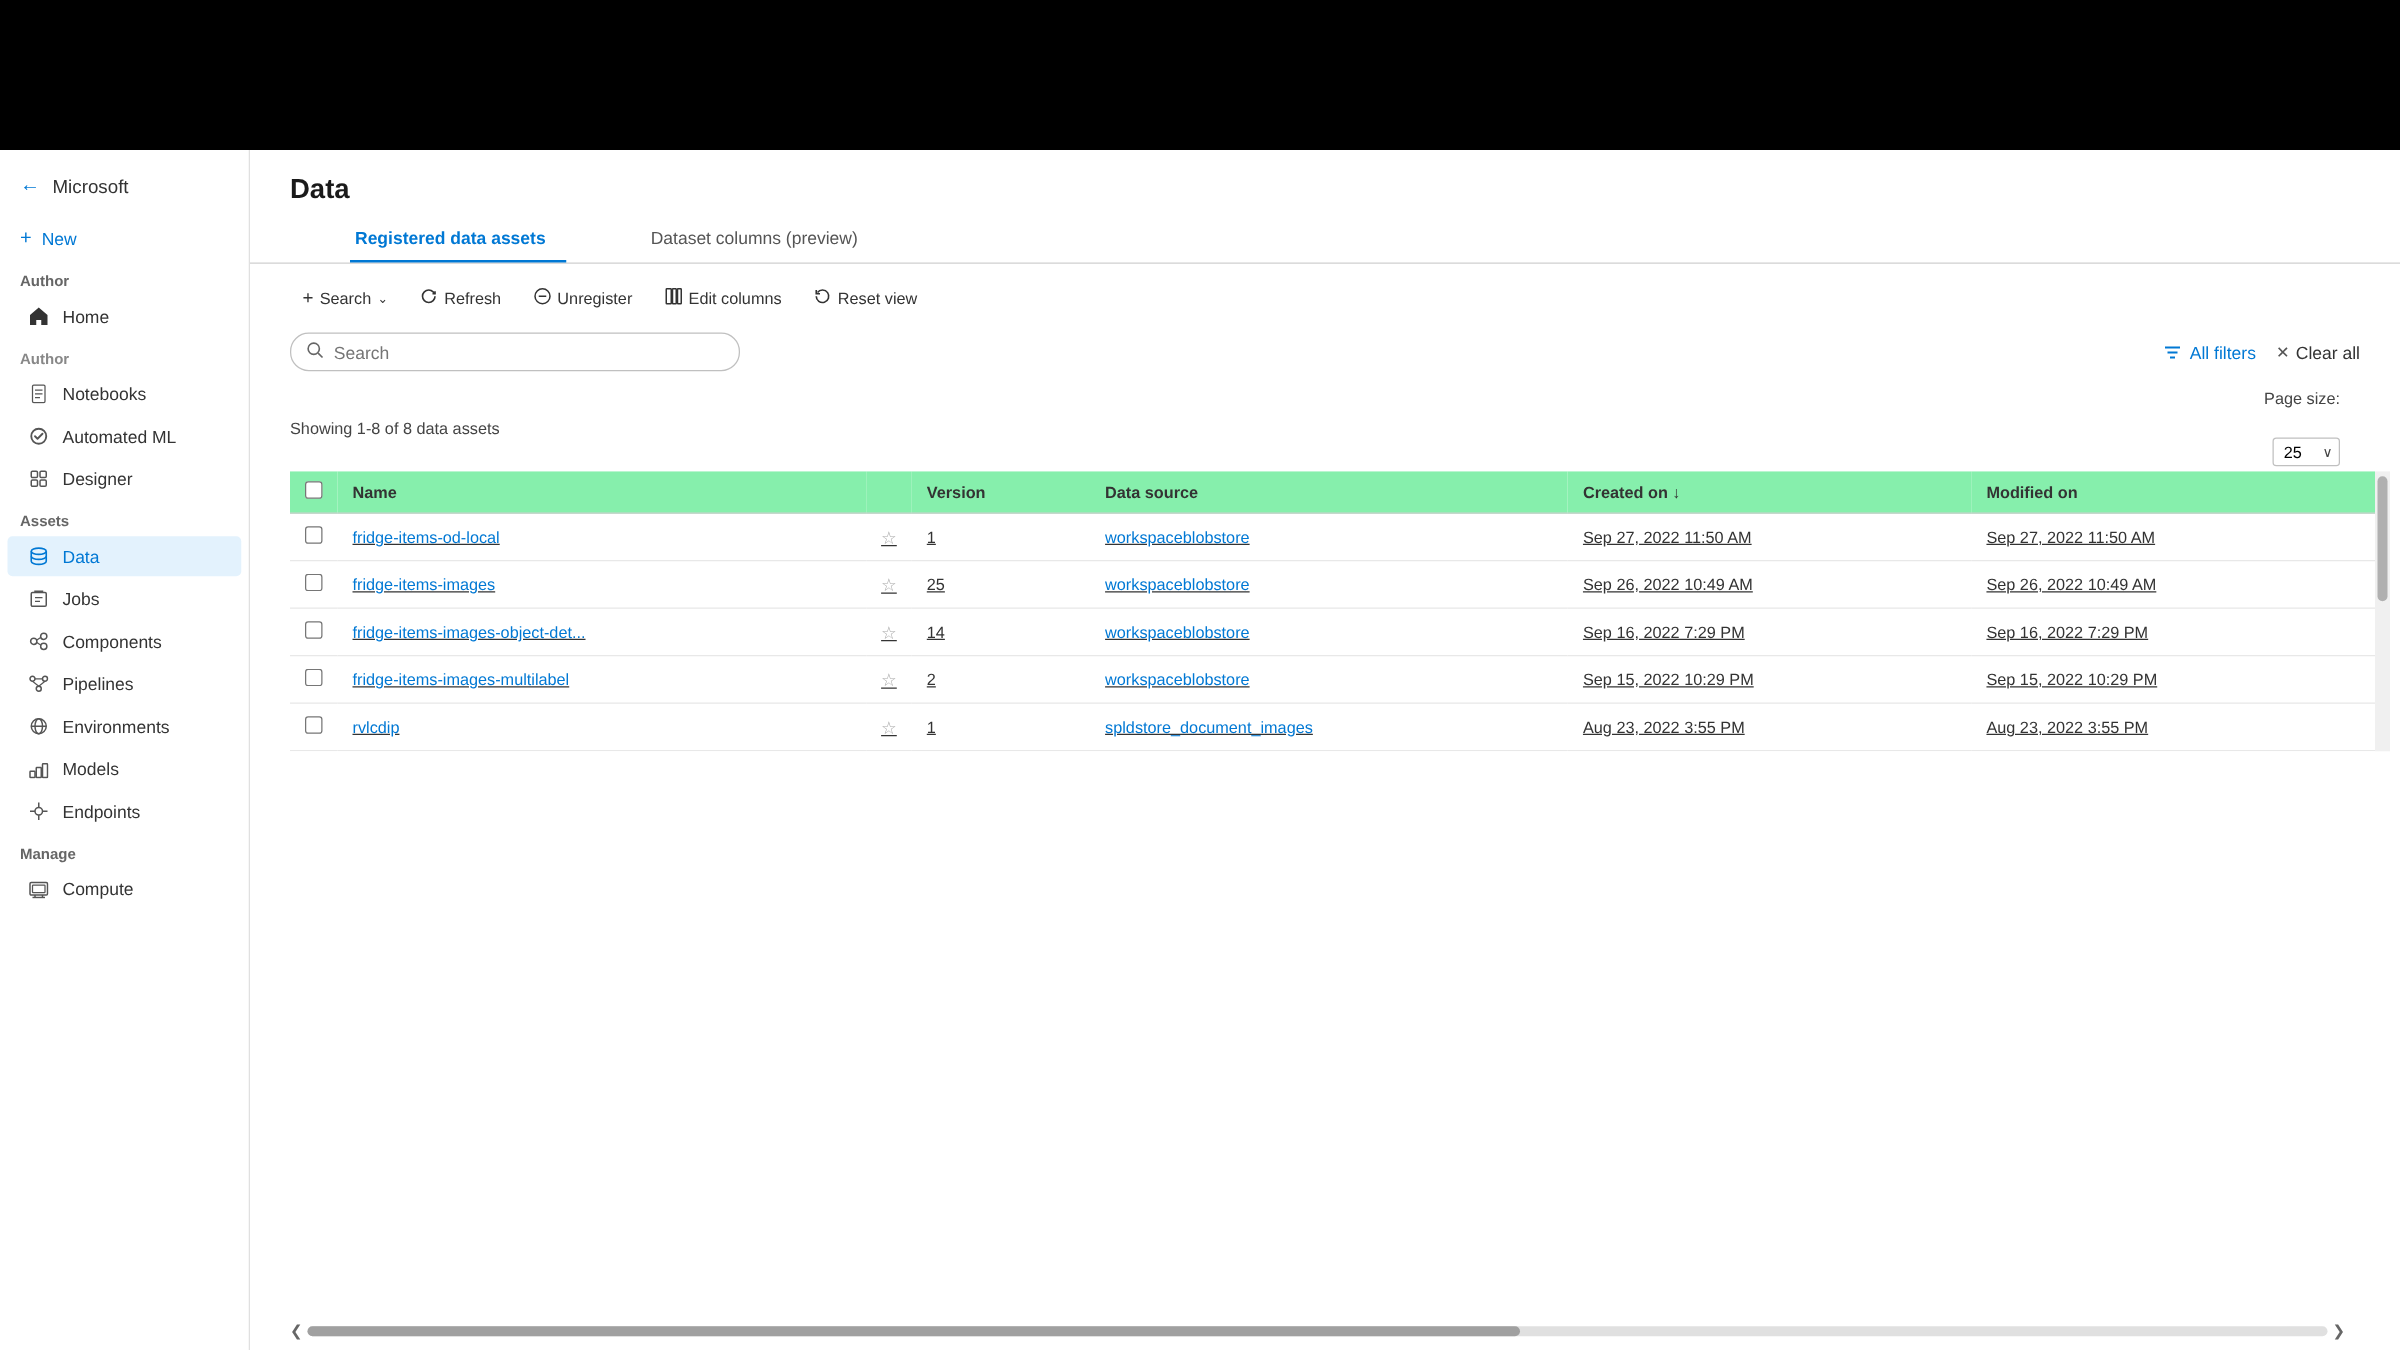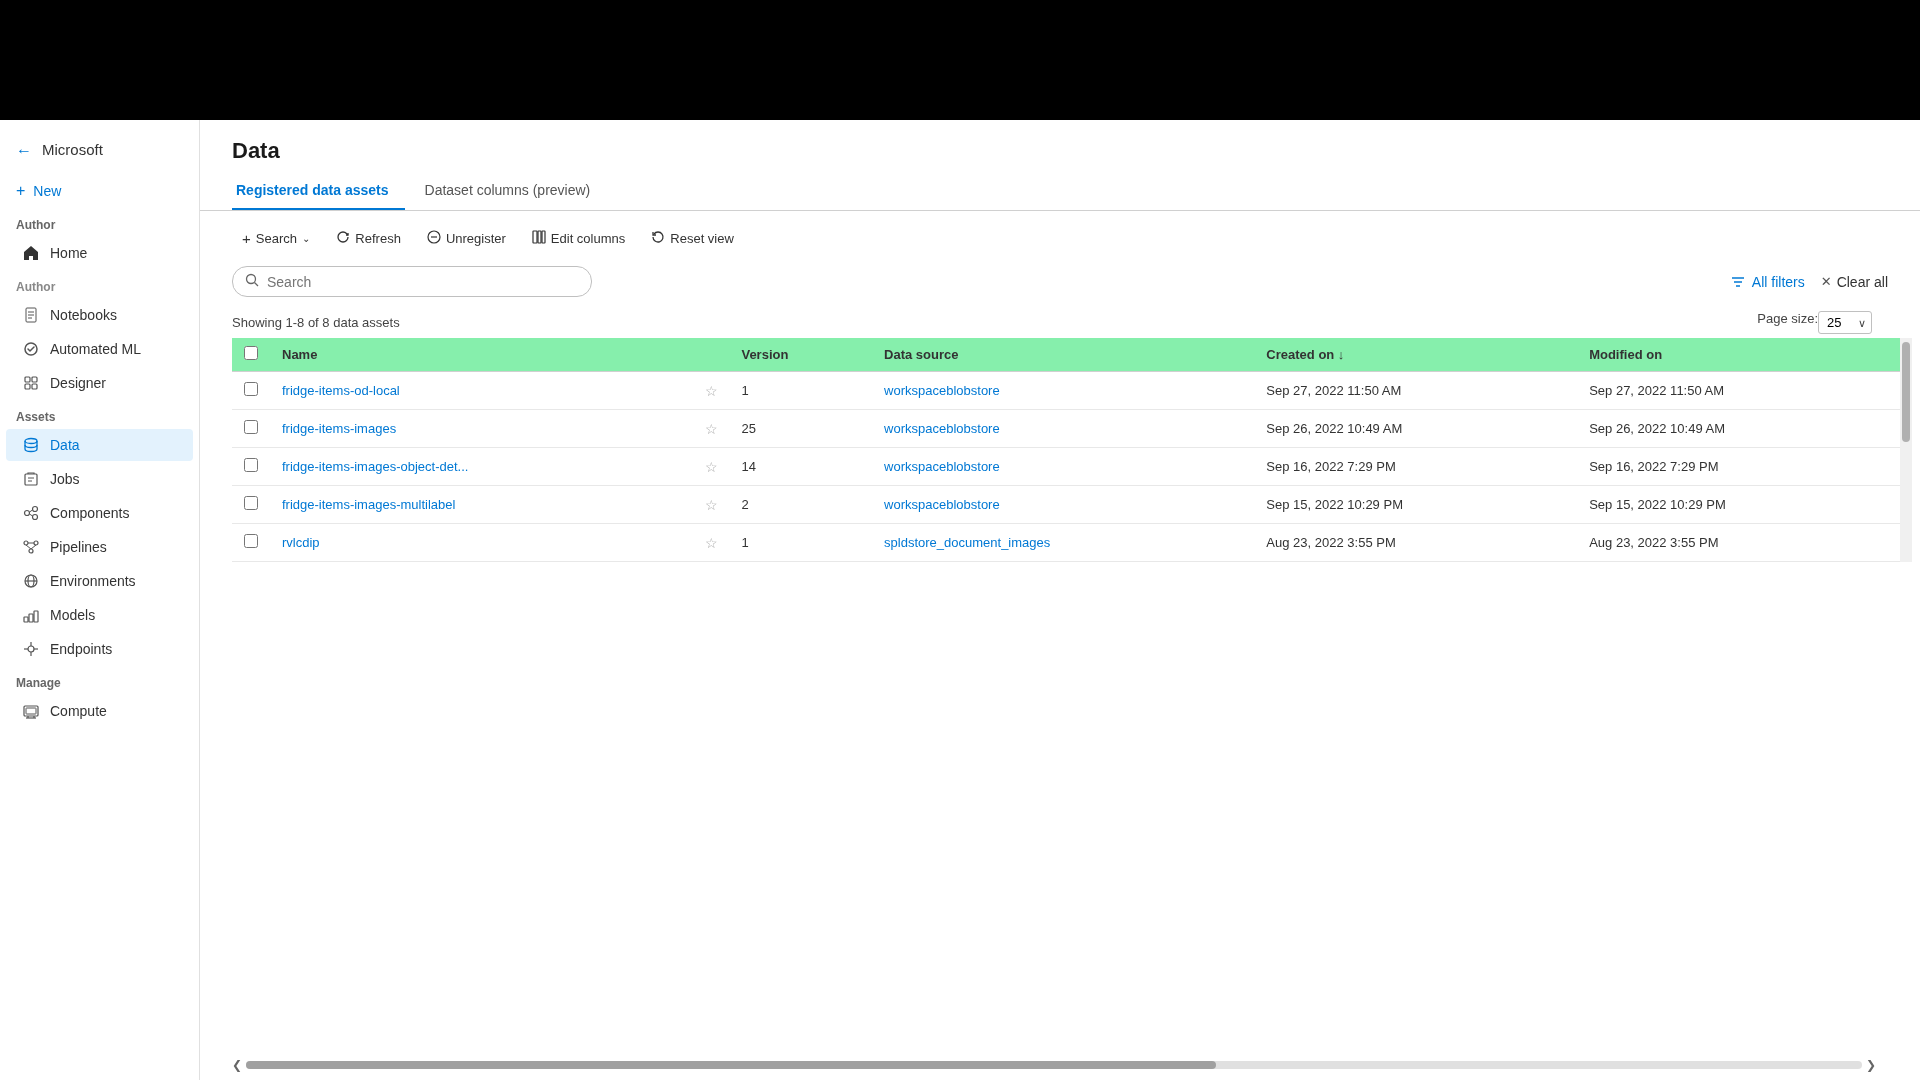--- a/index.html
+++ b/index.html
@@ -100,20 +100,21 @@
       gap: 0;
     }
 
     .tab {
       padding: 8px 16px 10px 4px;
       font-size: 14px;
       color: #555;
       cursor: pointer;
       border-bottom: 2px solid transparent;
       margin-right: 16px;
+      margin-left: 48px;
     }
 
     .tab.active {
       color: #0078d4;
       border-bottom: 2px solid #0078d4;
       font-weight: 600;
     }
 
     .toolbar {
       display: flex;
@@ -189,25 +190,26 @@
 
     .showing-text {
       font-size: 13px;
       color: #444;
       padding: 0 32px 8px 32px;
     }
 
     .page-size-row {
       display: flex;
       justify-content: flex-end;
-      align-items: flex-start;
-      gap: 0;
+      align-items: flex-end;
+      gap: 24px;
       padding: 4px 48px 6px 32px;
       font-size: 13px;
       color: #444;
+      flex-direction: column;
     }
 
     .page-size-select {
       border: 1px solid #c0c0c0;
       border-radius: 3px;
       padding: 3px 24px 3px 8px;
       font-size: 13px;
       cursor: pointer;
       background: white;
       appearance: none;
@@ -249,20 +251,21 @@
     .data-table thead th.sortable { cursor: pointer; }
 
     .data-table tbody tr {
       border-bottom: 1px solid #e8e8e8;
     }
 
     .data-table tbody td {
       padding: 10px 12px;
       color: #333;
       font-size: 13px;
+      text-decoration: underline;
     }
 
     .data-table tbody td.link-cell a {
       color: #0078d4;
       text-decoration: none;
     }
 
     .table-wrapper {
       overflow-x: auto;
       overflow-y: auto;

